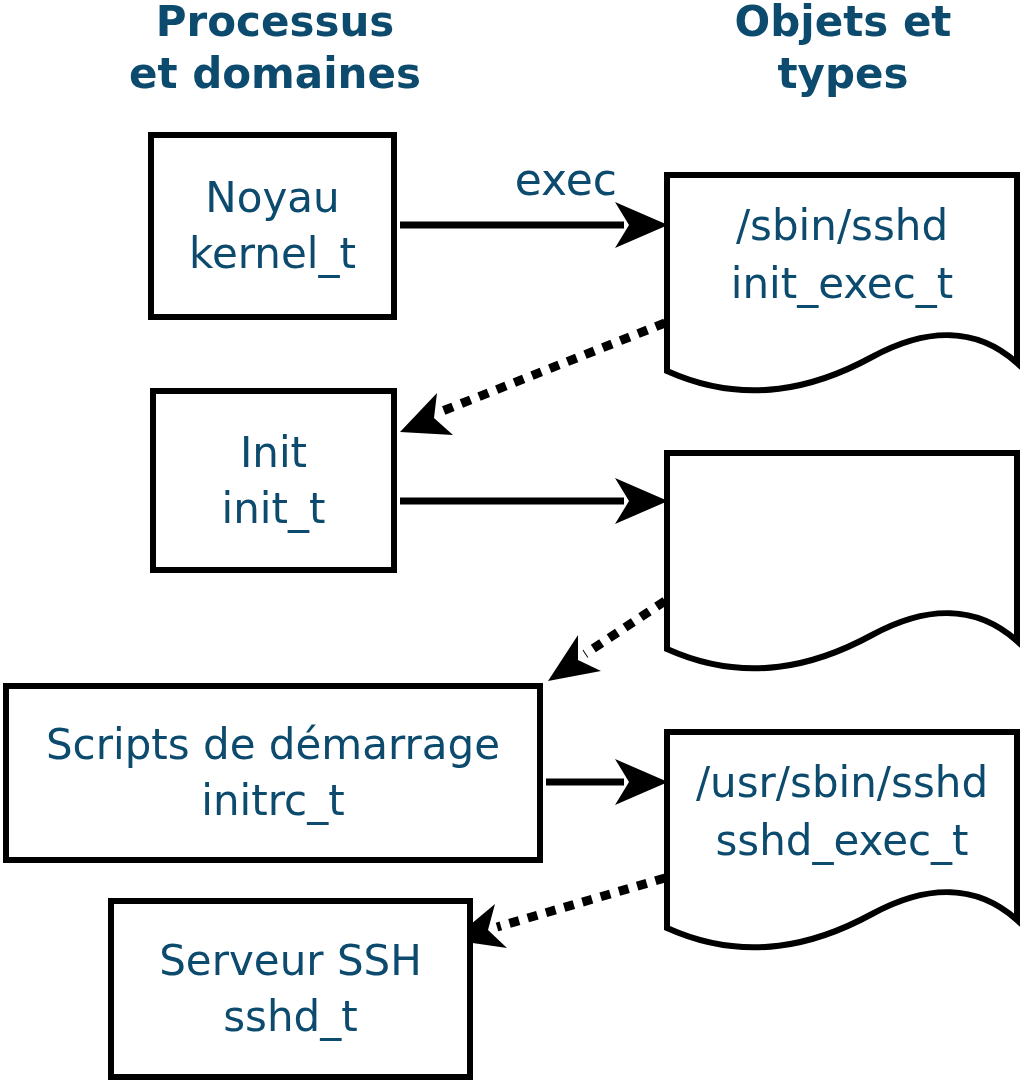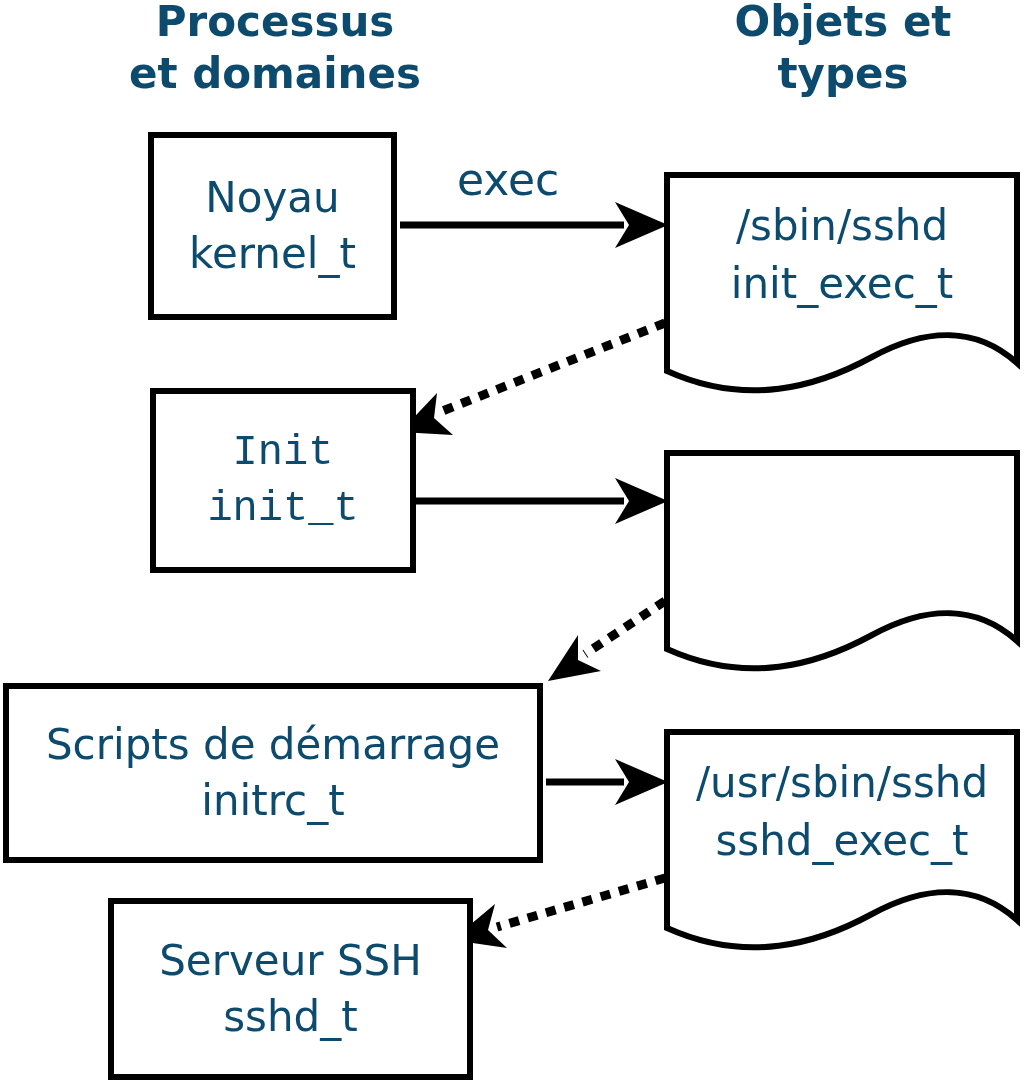--- a/index.html
+++ b/index.html
@@ -22,21 +22,21 @@
   .doc svg{position:absolute;left:0;top:0;overflow:visible;}
   .doc .txt{
     position:absolute;left:0;right:0;top:22px;text-align:center;
     font-size:42px;line-height:58px;white-space:nowrap;
   }
   .edge-line{stroke:#000000;stroke-width:7;fill:none;}
   .edge-line.dotted{stroke-width:9;stroke-dasharray:10 9;}
   .edge-head{fill:#000000;stroke:none;}
   .doc-path{fill:#ffffff;stroke:#000000;stroke-width:6;stroke-linejoin:miter;}
   .exec-label{
-    position:absolute;left:457px;top:156px;width:160px;text-align:left;
+    position:absolute;left:457px;top:156px;width:160px;text-align:right;
     font-size:44px;line-height:48px;white-space:nowrap;
   }
 </style>
 </head>
 <body>
 
 <div class="canvas">
 
   <svg class="layer" width="1024" height="1084" viewBox="0 0 1024 1084">
     <g>
@@ -73,21 +73,21 @@
     <div>Objets et</div>
     <div>types</div>
   </div>
 
   <div class="exec-label">exec</div>
 
   <div class="pbox" style="left:148px;top:132px;width:249px;height:188px;">
     <div>Noyau</div>
     <div>kernel_t</div>
   </div>
-  <div class="pbox" style="left:150px;top:388px;width:266px;height:185px;font-family:Liberation Mono, monospace;">
+  <div class="pbox" style="left:150px;top:388px;width:247px;height:185px;">
     <div>Init</div>
     <div>init_t</div>
   </div>
   <div class="pbox" style="left:3px;top:645px;width:540px;height:180px;margin-top:38px;">
     <div>Scripts de démarrage</div>
     <div>initrc_t</div>
   </div>
   <div class="pbox" style="left:108px;top:898px;width:365px;height:182px;">
     <div>Serveur SSH</div>
     <div>sshd_t</div>

